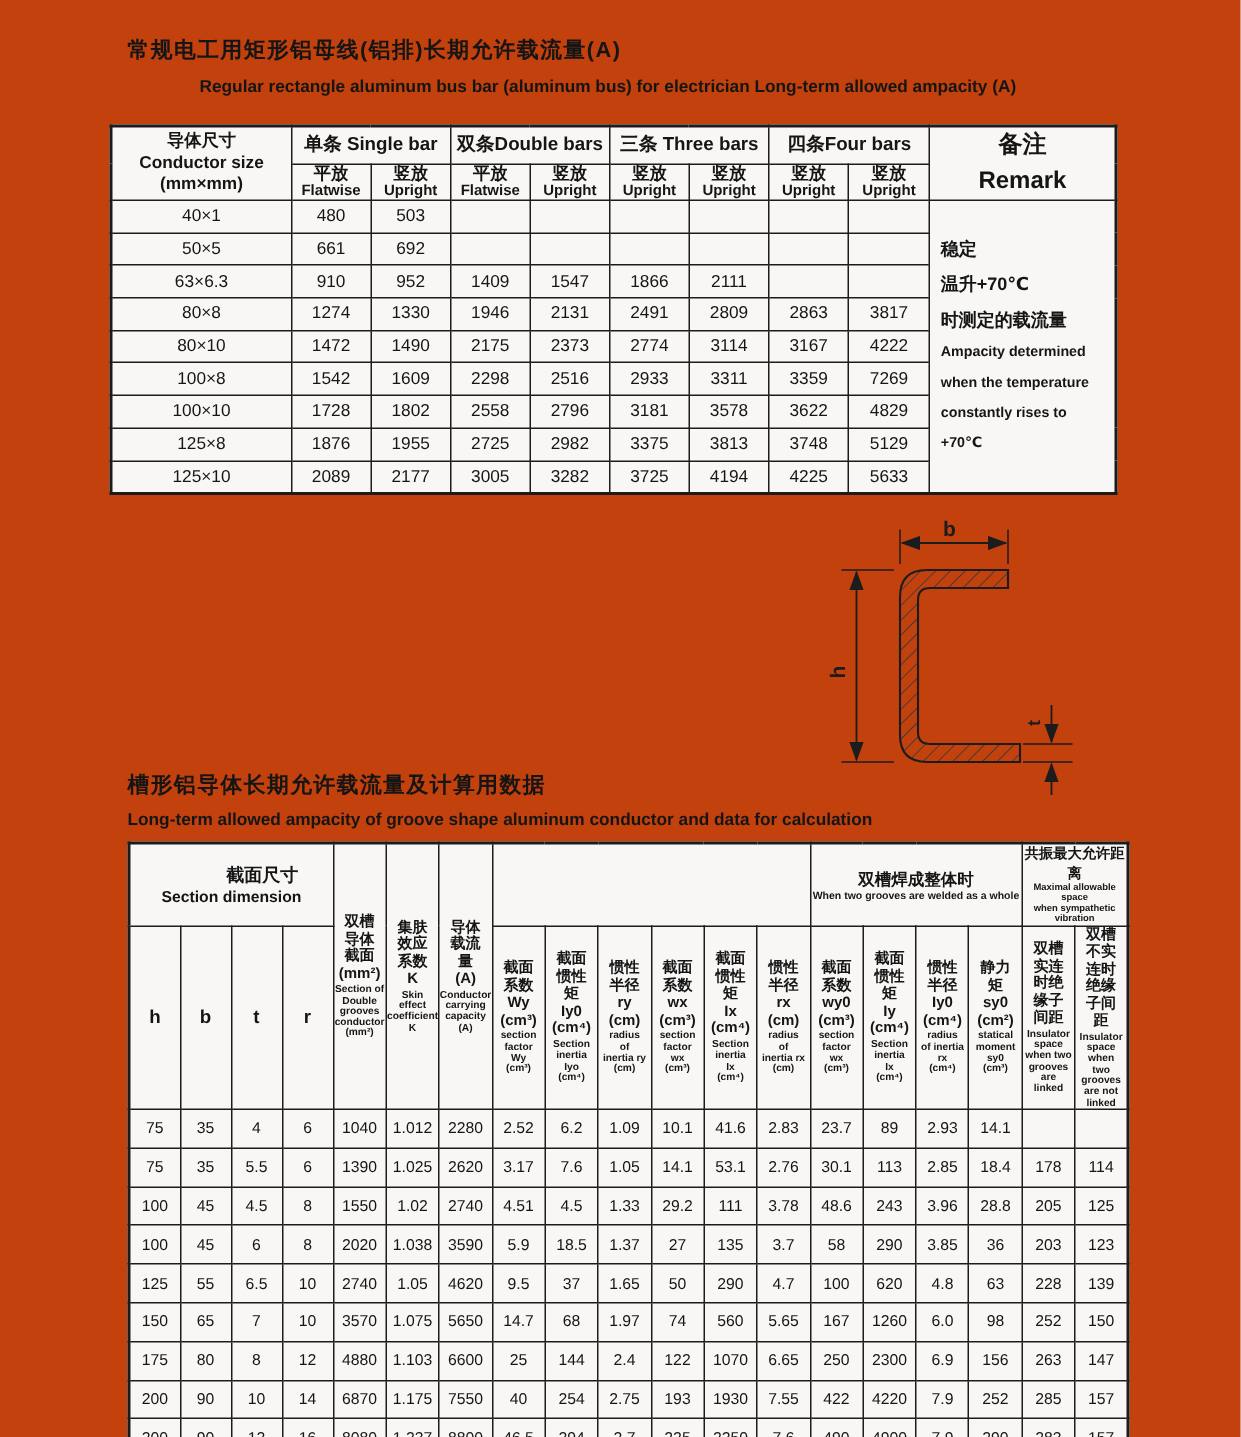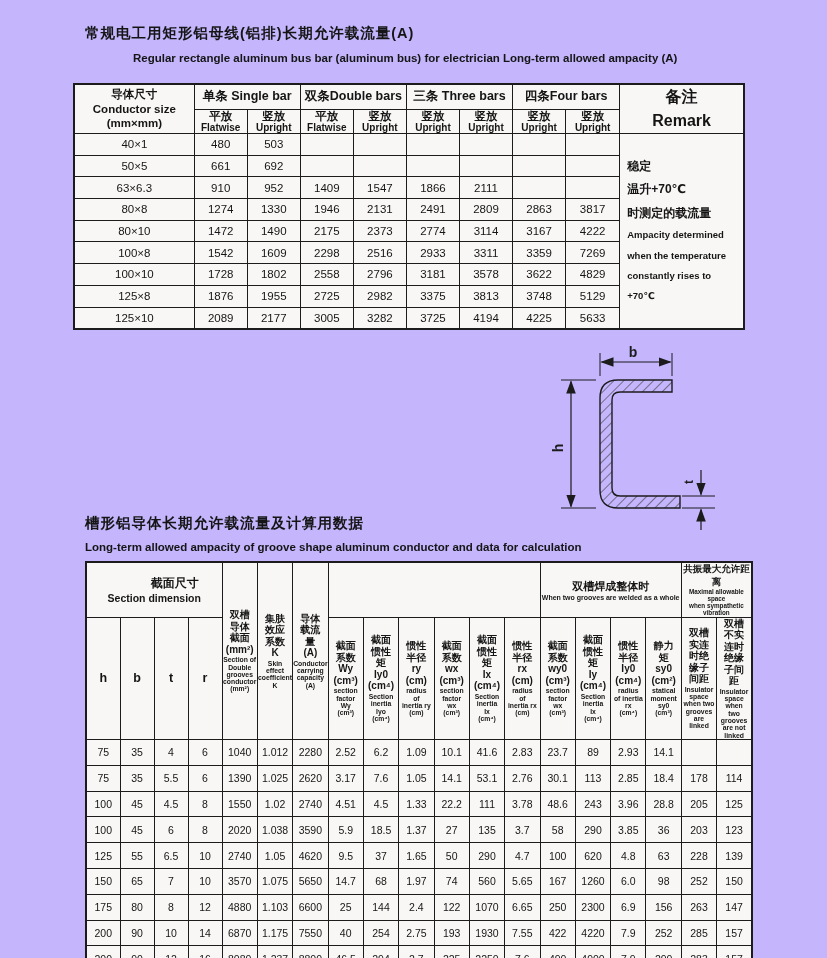--- a/index.html
+++ b/index.html
@@ -1,20 +1,20 @@
 <!DOCTYPE html>
 <html><head>
 <meta charset="utf-8">
 <style>
   * { box-sizing: border-box; }
   html,body { margin:0; padding:0; background:#e7e6e4; }
   .page {
     position: relative;
     width: 827px; height: 958px;
-    background: #c4b5fd;
+    background: #c2410c;
     font-family: "Liberation Sans", "DejaVu Sans", sans-serif;
     color: #151515;
     overflow: hidden;
   }
   .title-zh { position:absolute; left:85px; font-size:14.5px; font-weight:bold; letter-spacing:1px; }
   .title-en { position:absolute; left:85px; font-size:11.5px; font-weight:bold; }
 
   table { position:absolute; border-collapse:collapse; table-layout:fixed; background:#f8f7f5; }
   th, td { border:1px solid #1c1c1c; text-align:center; vertical-align:middle; padding:0; overflow:hidden; }
 
@@ -500,21 +500,21 @@
           <td>100</td>
           <td>45</td>
           <td>4.5</td>
           <td>8</td>
           <td>1550</td>
           <td>1.02</td>
           <td>2740</td>
           <td>4.51</td>
           <td>4.5</td>
           <td>1.33</td>
-          <td>22.2</td>
+          <td>29.2</td>
           <td>111</td>
           <td>3.78</td>
           <td>48.6</td>
           <td>243</td>
           <td>3.96</td>
           <td>28.8</td>
           <td>205</td>
           <td>125</td>
         </tr>
         <tr>

